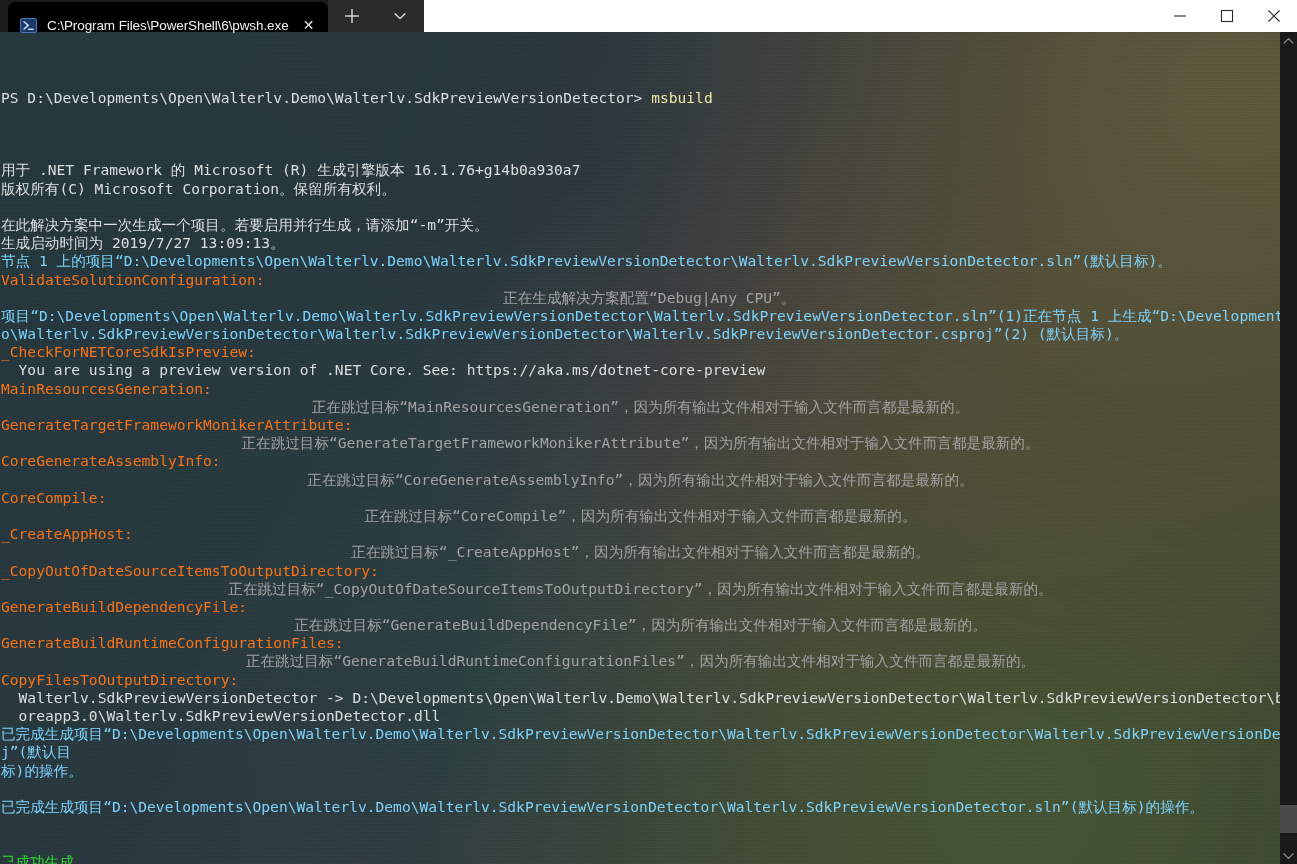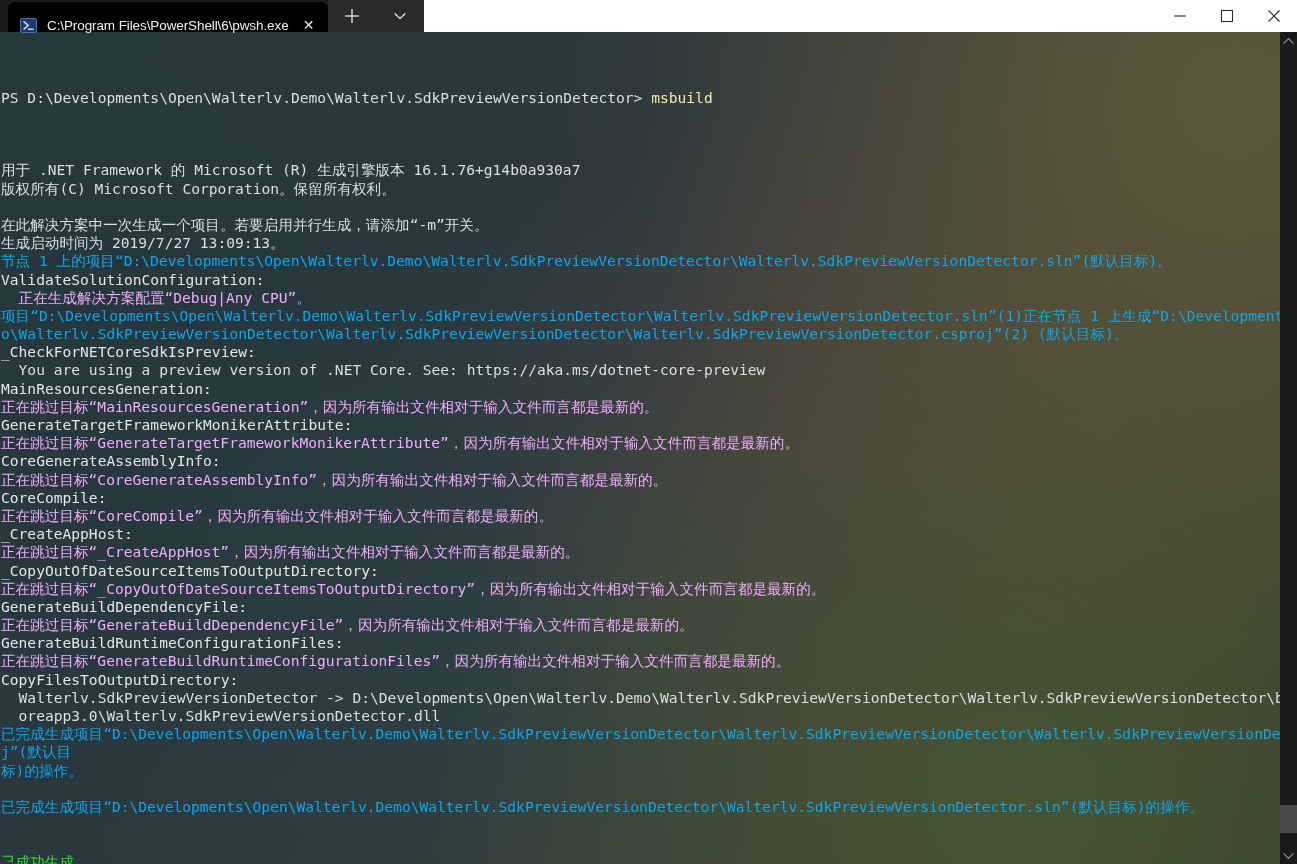--- a/index.html
+++ b/index.html
@@ -134,23 +134,23 @@
     color: #d6d9da;
     white-space: pre;
     overflow: hidden;
     letter-spacing: 0px;
     border-radius: 17px;
   }
   .line { height: 18.2px; white-space: pre; }
 
   .c-default { color: #dcdfe0; }
   .c-cmd     { color: #f2e9a6; }
-  .c-cyan    { color: #0ea5e9; }
-  .c-target  { color: #e5e5e5; }
-  .c-gray    { color: #f0abfc; }
+  .c-cyan    { color: #7dd3fc; }
+  .c-target  { color: #f97316; }
+  .c-gray    { color: #a3a3a3; text-align: center; }
   .c-green   { color: #2ee02e; }
 
   
   .scrollbar {
     position: absolute;
     top: 32px;
     right: 0;
     width: 17px;
     height: 832px;
     background: #1a1a1a;

